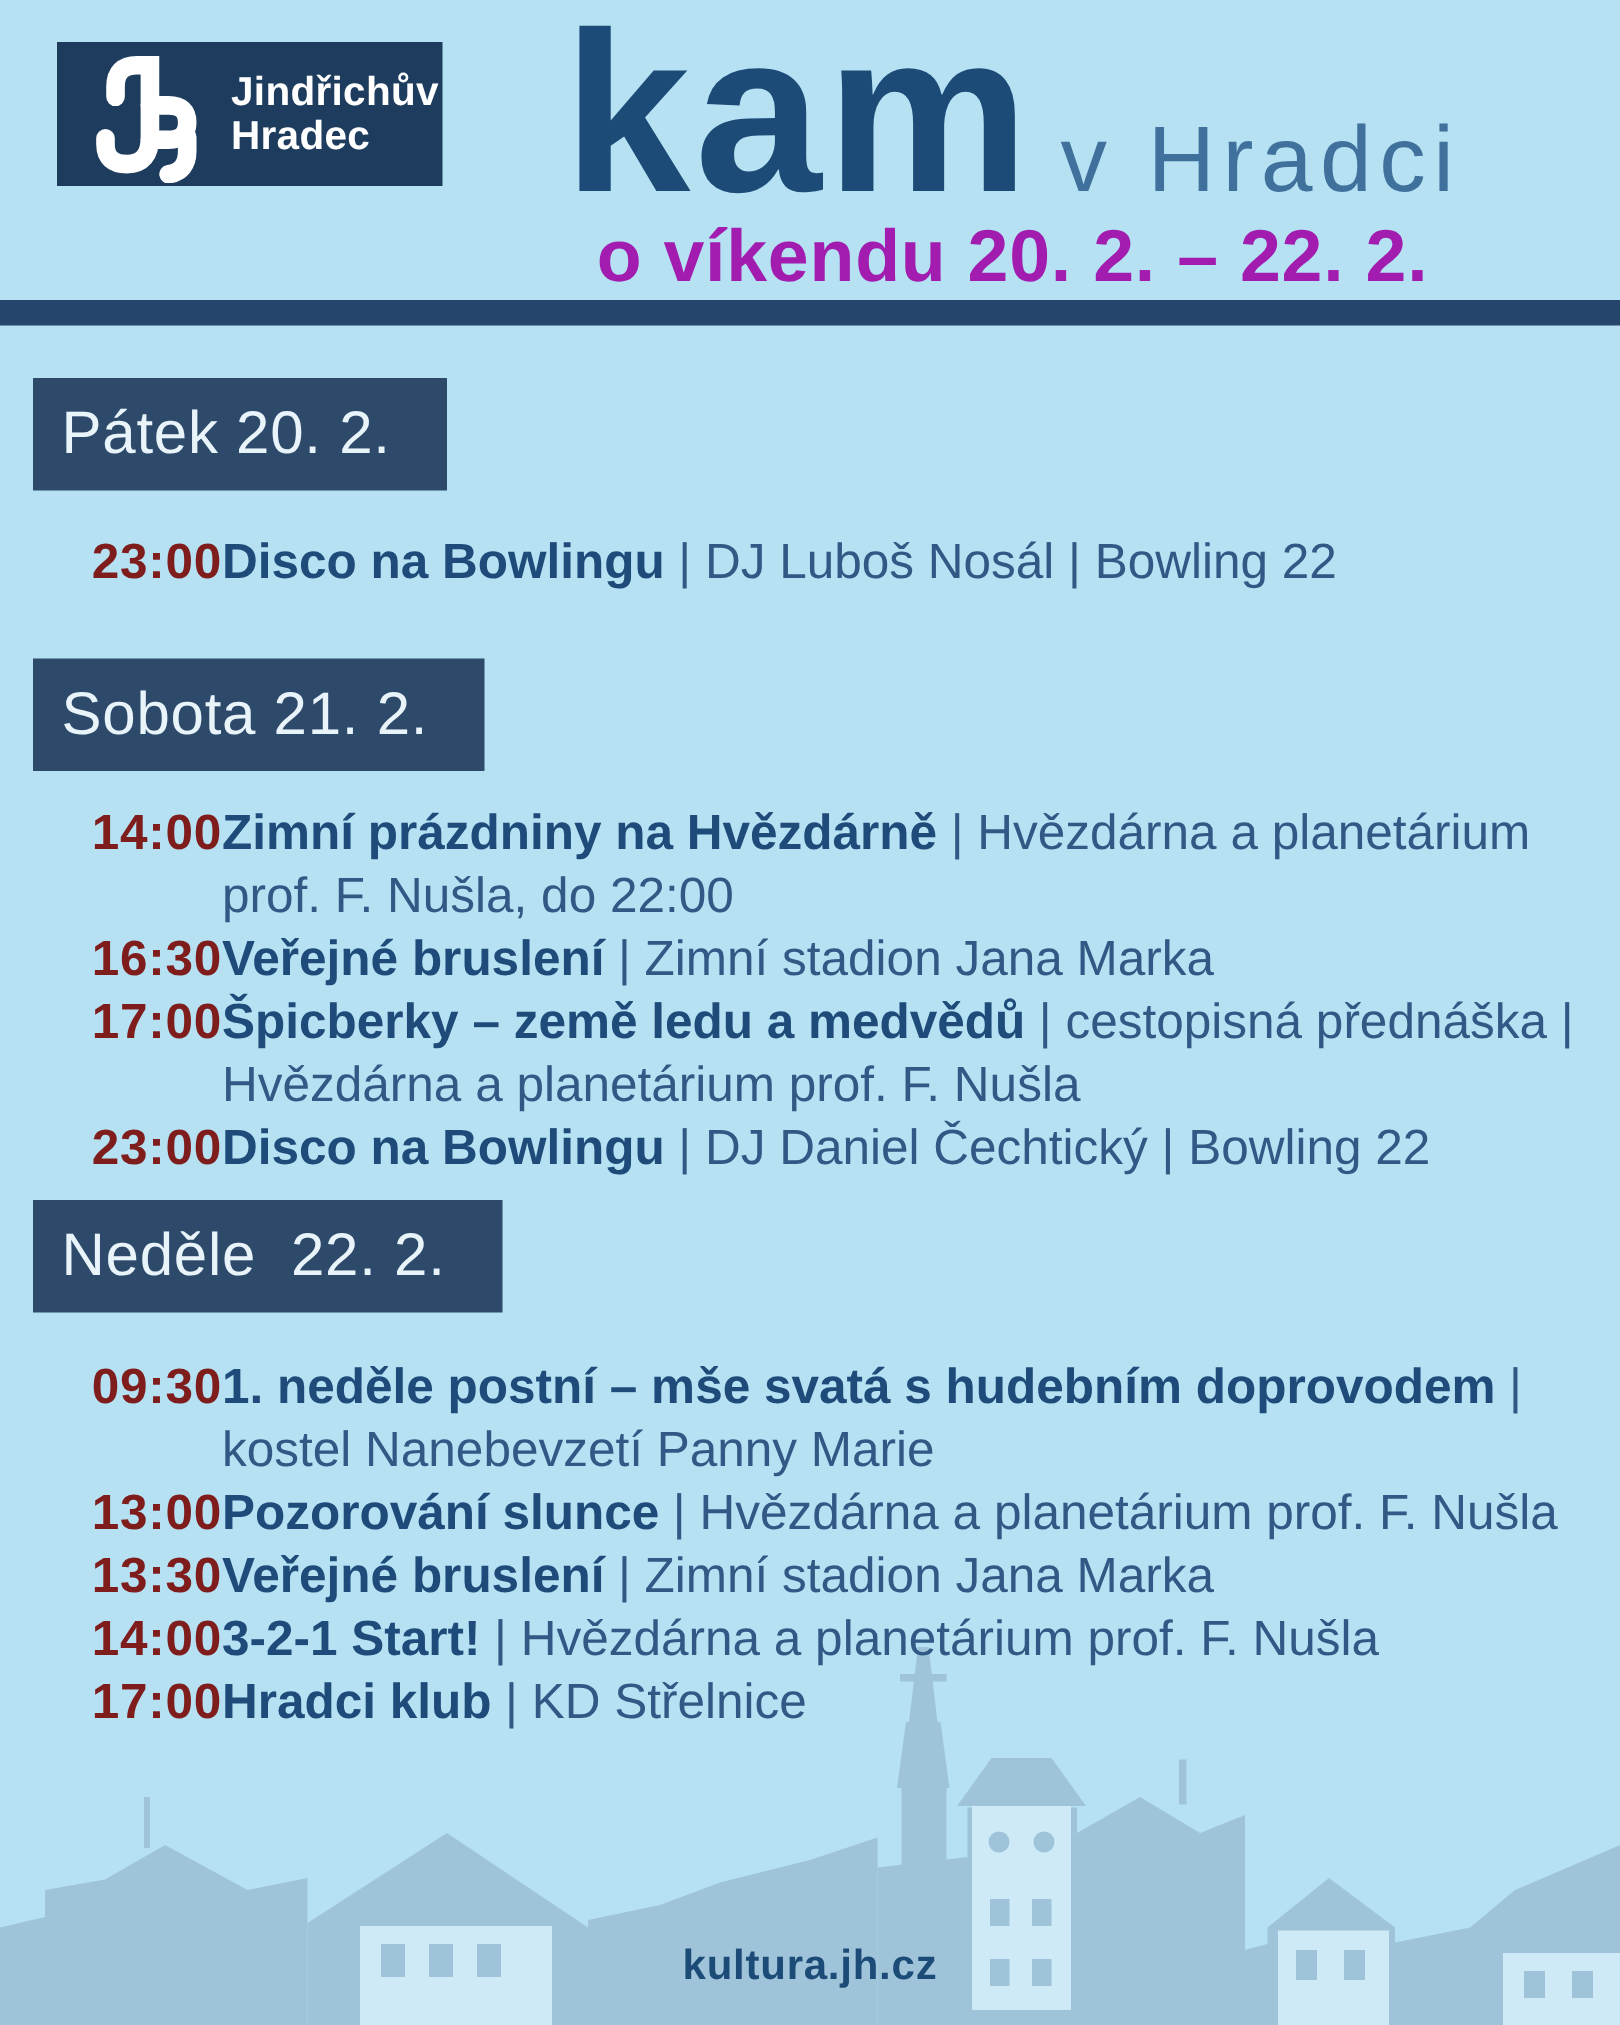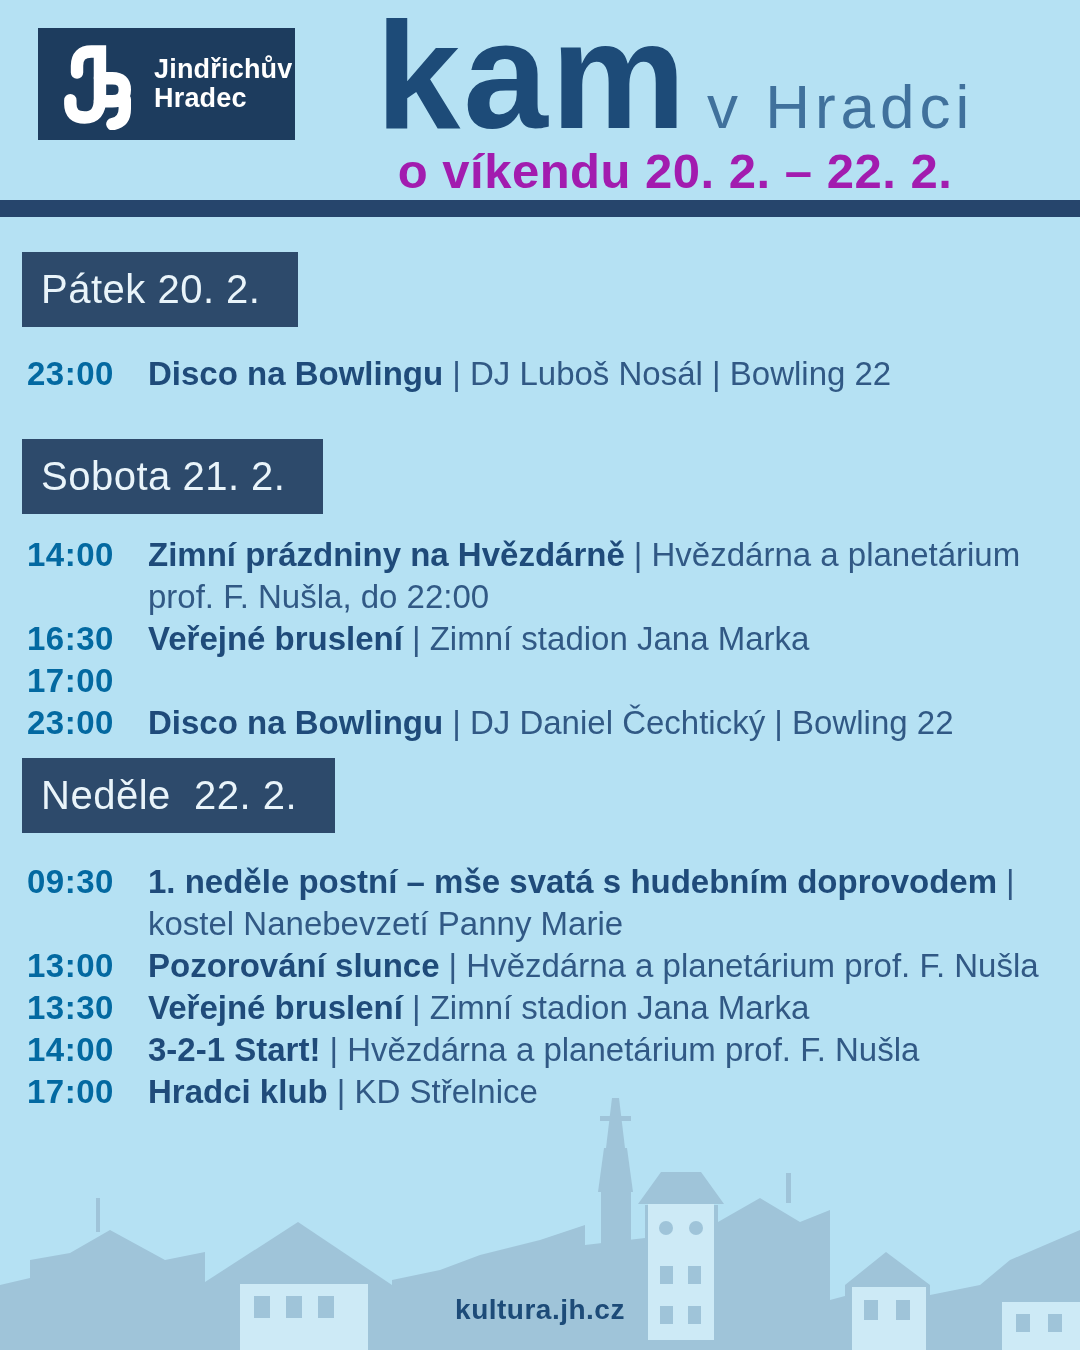--- a/index.html
+++ b/index.html
@@ -6,21 +6,21 @@
   body{
     width:1080px;height:1350px;position:relative;overflow:hidden;
     background:#b5e1f3;
     font-family:"Liberation Sans", sans-serif;
     -webkit-font-smoothing:antialiased;
   }
   .poster{position:absolute;inset:0;}
 
   
   .logo-box{
-    position:absolute;left:38px;top:28px;width:257px;height:112px;
+    position:absolute;left:38px;top:28px;width:257px;height:96px;
     background:#1d3c5e;display:flex;align-items:center;box-sizing:border-box;
     padding-left:18px;
   }
   .monogram{width:86px;height:92px;flex:0 0 auto;}
   .logo-text{color:#ffffff;font-weight:bold;font-size:27px;line-height:29px;margin-left:12px;letter-spacing:0.2px;}
   .title-block{position:absolute;left:300px;right:30px;top:10px;text-align:center;}
   .title-line{white-space:nowrap;}
   .kam{
     display:inline-block;font-size:152px;font-weight:bold;color:#1d4b78;
     letter-spacing:3px;line-height:130px;
@@ -42,21 +42,21 @@
   .section-label{
     display:inline-block;background:#2d4a6b;color:#e9f4fa;
     font-size:40px;height:75px;line-height:75px;min-width:276px;
     box-sizing:border-box;padding:0 38px 0 19px;margin-left:22px;
     white-space:pre;font-weight:500;letter-spacing:0.5px;
   }
   .event-list{margin-top:26px;}
   .section-1 .event-list{margin-top:20px;}
   .section-2 .event-list{margin-top:28px;}
   .event-row{display:flex;padding-left:27px;font-size:33px;line-height:42px;}
-  .event-time{flex:0 0 121px;font-weight:bold;color:#0369a1;letter-spacing:0.5px;}
+  .event-time{flex:0 0 121px;font-weight:bold;color:#7f1d1d;letter-spacing:0.5px;text-align:right;}
   .event-content{flex:1;margin-right:28px;color:#315985;}
   .event-title{font-weight:bold;color:#1f4b7a;}
   .event-details{margin-left:9px;}
 
   
   .skyline{position:absolute;left:0;bottom:0;width:1080px;height:280px;z-index:1;}
   .footer-site{
     position:absolute;left:0;right:0;bottom:24px;text-align:center;z-index:3;
     font-size:28px;font-weight:bold;color:#1d4b78;letter-spacing:0.5px;
   }
@@ -110,20 +110,23 @@
     </div>
   </div>
           <div class="event-row">
     <div class="event-time">16:30</div>
     <div class="event-content">
       <span class="event-title">Veřejné bruslení</span><span class="event-details">| Zimní stadion Jana Marka</span>
     </div>
   </div>
           <div class="event-row">
     <div class="event-time">17:00</div>
+    <div class="event-content">
+      <span class="event-title">Špicberky – země ledu a medvědů</span><span class="event-details">| cestopisná přednáška | Hvězdárna a planetárium prof. F. Nušla</span>
+    </div>
   </div>
           <div class="event-row">
     <div class="event-time">23:00</div>
     <div class="event-content">
       <span class="event-title">Disco na Bowlingu</span><span class="event-details">| DJ Daniel Čechtický | Bowling 22</span>
     </div>
   </div>
         </div>
   </div>
       <div class="section section-2">

